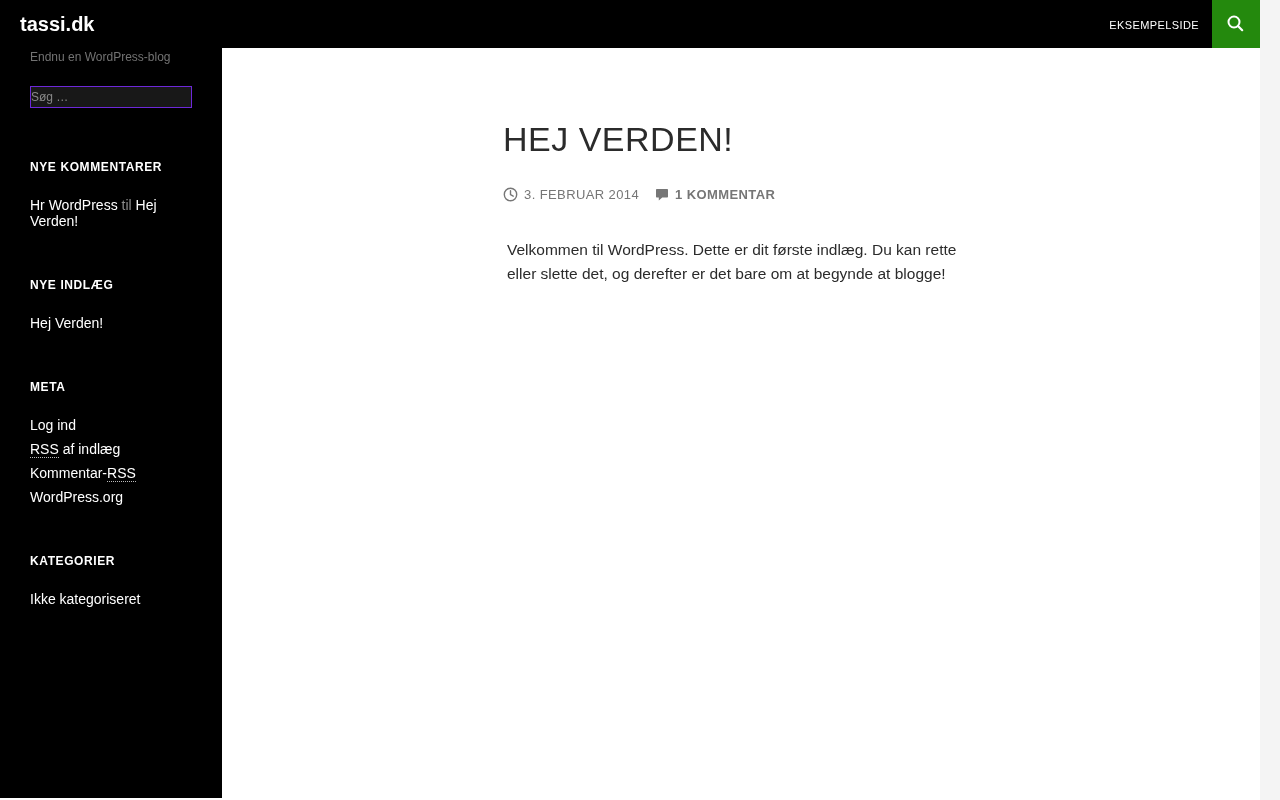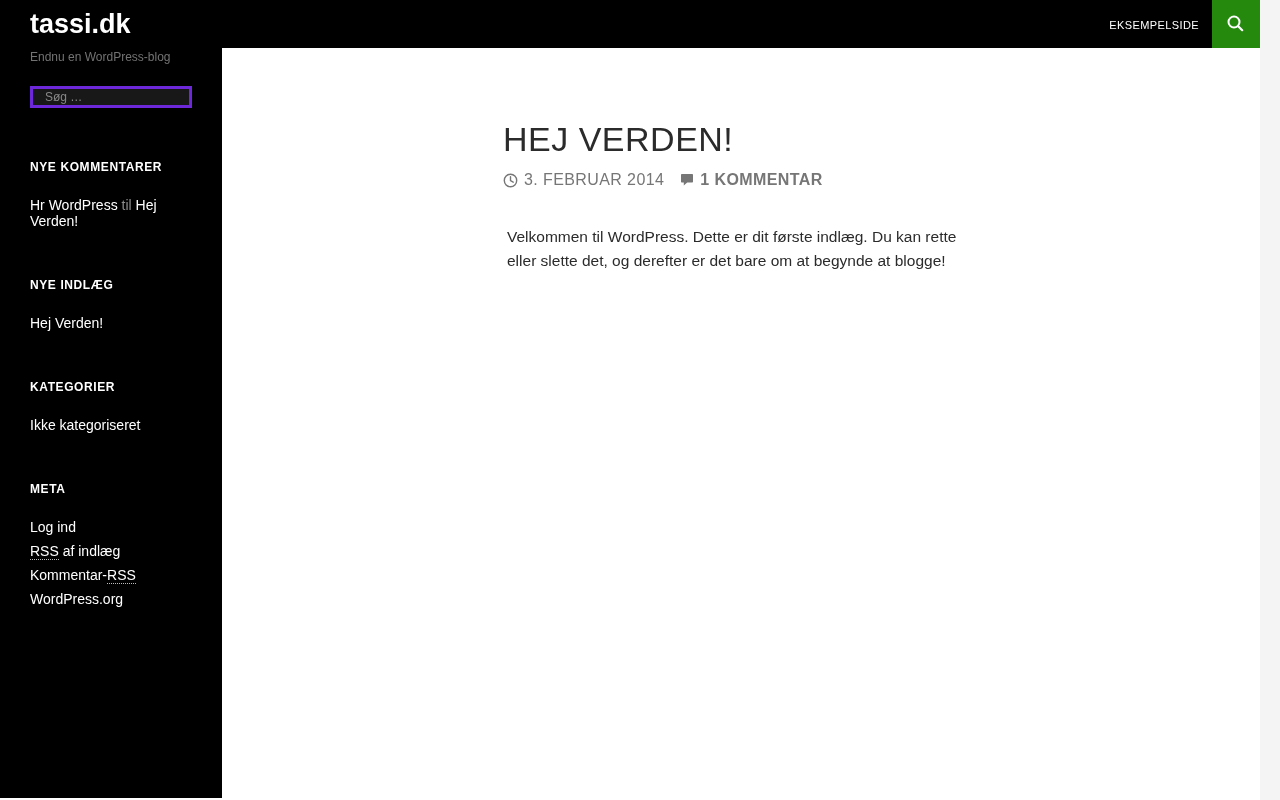--- a/index.html
+++ b/index.html
@@ -12,22 +12,22 @@
   .site { position: relative; width: 1260px; height: 800px; background: #ffffff; }
 
   
   .masthead {
     position: absolute; top: 0; left: 0;
     width: 1260px; height: 48px;
     background: #000000;
     display: flex; align-items: center;
   }
   .site-title {
-    margin-left: 30px;
-    color: #ffffff; font-size: 27px; font-weight: 700;
+    margin-left: 20px;
+    color: #ffffff; font-size: 20px; font-weight: 700;
     text-decoration: none; cursor: pointer;
   }
   .header-spacer { flex: 1; }
   .nav-item {
     color: #ffffff; font-size: 11px; letter-spacing: 0.4px;
     text-transform: uppercase; text-decoration: none;
     margin-right: 13px; cursor: pointer; margin-left: 23px;
   }
   .search-toggle {
     width: 48px; height: 48px; border: none; padding: 0;
@@ -43,22 +43,22 @@
     background: #000000;
     padding: 0 30px;
     color: #ffffff;
   }
   .site-description {
     margin: 2px 0 0; font-size: 12px; line-height: 14px;
     color: #737373; font-weight: 400;
   }
   .search-input {
     display: block; width: 100%; height: 22px;
-    margin-top: 22px; padding: 2px 12px;
-    background: #181818; border: 3px solid #6d28d9;
+    margin-top: 22px; padding: 2px 0;
+    background: #181818; border: 1px solid #6d28d9;
     color: #cccccc; font-size: 12px;
     font-family: "Liberation Sans", sans-serif;
     outline: none;
   }
   .search-input::placeholder { color: #888888; opacity: 1; }
   .widget { margin-top: 49px; }
   .widget:first-of-type { margin-top: 52px; }
   .widget-title {
     margin: 0 0 23px; font-size: 12px; line-height: 14px;
     font-weight: 700; letter-spacing: 0.6px; text-transform: uppercase;
@@ -77,22 +77,22 @@
   }
 
   
   .post { position: absolute; left: 503px; top: 48px; width: 470px; }
   .entry-title {
     margin: 73px 0 0; font-size: 34px; line-height: 36px;
     font-weight: 300; letter-spacing: 0.5px;
     color: #2b2b2b; text-transform: uppercase; cursor: pointer;
   }
   .entry-meta {
-    margin-top: 14px; display: flex; align-items: center;
-    color: #767676; font-size: 16px; letter-spacing: 0.4px;
+    margin-top: 30px; display: flex; align-items: center;
+    color: #767676; font-size: 13px; letter-spacing: 0.4px;
     text-transform: uppercase;
   }
   .meta-item { display: flex; align-items: center; cursor: pointer; color: #767676; text-decoration: none; }
   .meta-item + .meta-item { margin-left: 16px; font-weight: bold; }
   .meta-item svg { margin-right: 6px; display: block; }
   .entry-body {
     margin: 36px 4px 0; width: 455px;
     font-size: 15.5px; line-height: 24px; color: #2b2b2b;
   }
 </style>
@@ -137,43 +137,43 @@
       <h2 class="widget-title">NYE INDLÆG</h2>
       <ul>
         <li>
           <a>Hej Verden!</a>
         </li>
       </ul>
     </section>
 
 
     <section class="widget">
-      <h2 class="widget-title">KATEGORIER</h2>
-      <ul>
-        <li>
-          <a>Ikke kategoriseret</a>
-        </li>
-      </ul>
-    </section>
-
-    <section class="widget">
       <h2 class="widget-title">META</h2>
       <ul>
         <li>
           <a>Log ind</a>
         </li>
         <li>
           <a><abbr class="abbr">RSS</abbr>
             <span>af indlæg</span></a>
         </li>
         <li>
           <a><span>Kommentar-</span><abbr class="abbr">RSS</abbr></a>
         </li>
         <li>
           <a>WordPress.org</a>
+        </li>
+      </ul>
+    </section>
+
+    <section class="widget">
+      <h2 class="widget-title">KATEGORIER</h2>
+      <ul>
+        <li>
+          <a>Ikke kategoriseret</a>
         </li>
       </ul>
     </section>
   </aside>
 
   <main>
     <article class="post">
       <h1 class="entry-title">HEJ VERDEN!</h1>
       <div class="entry-meta">
         <a class="meta-item">

